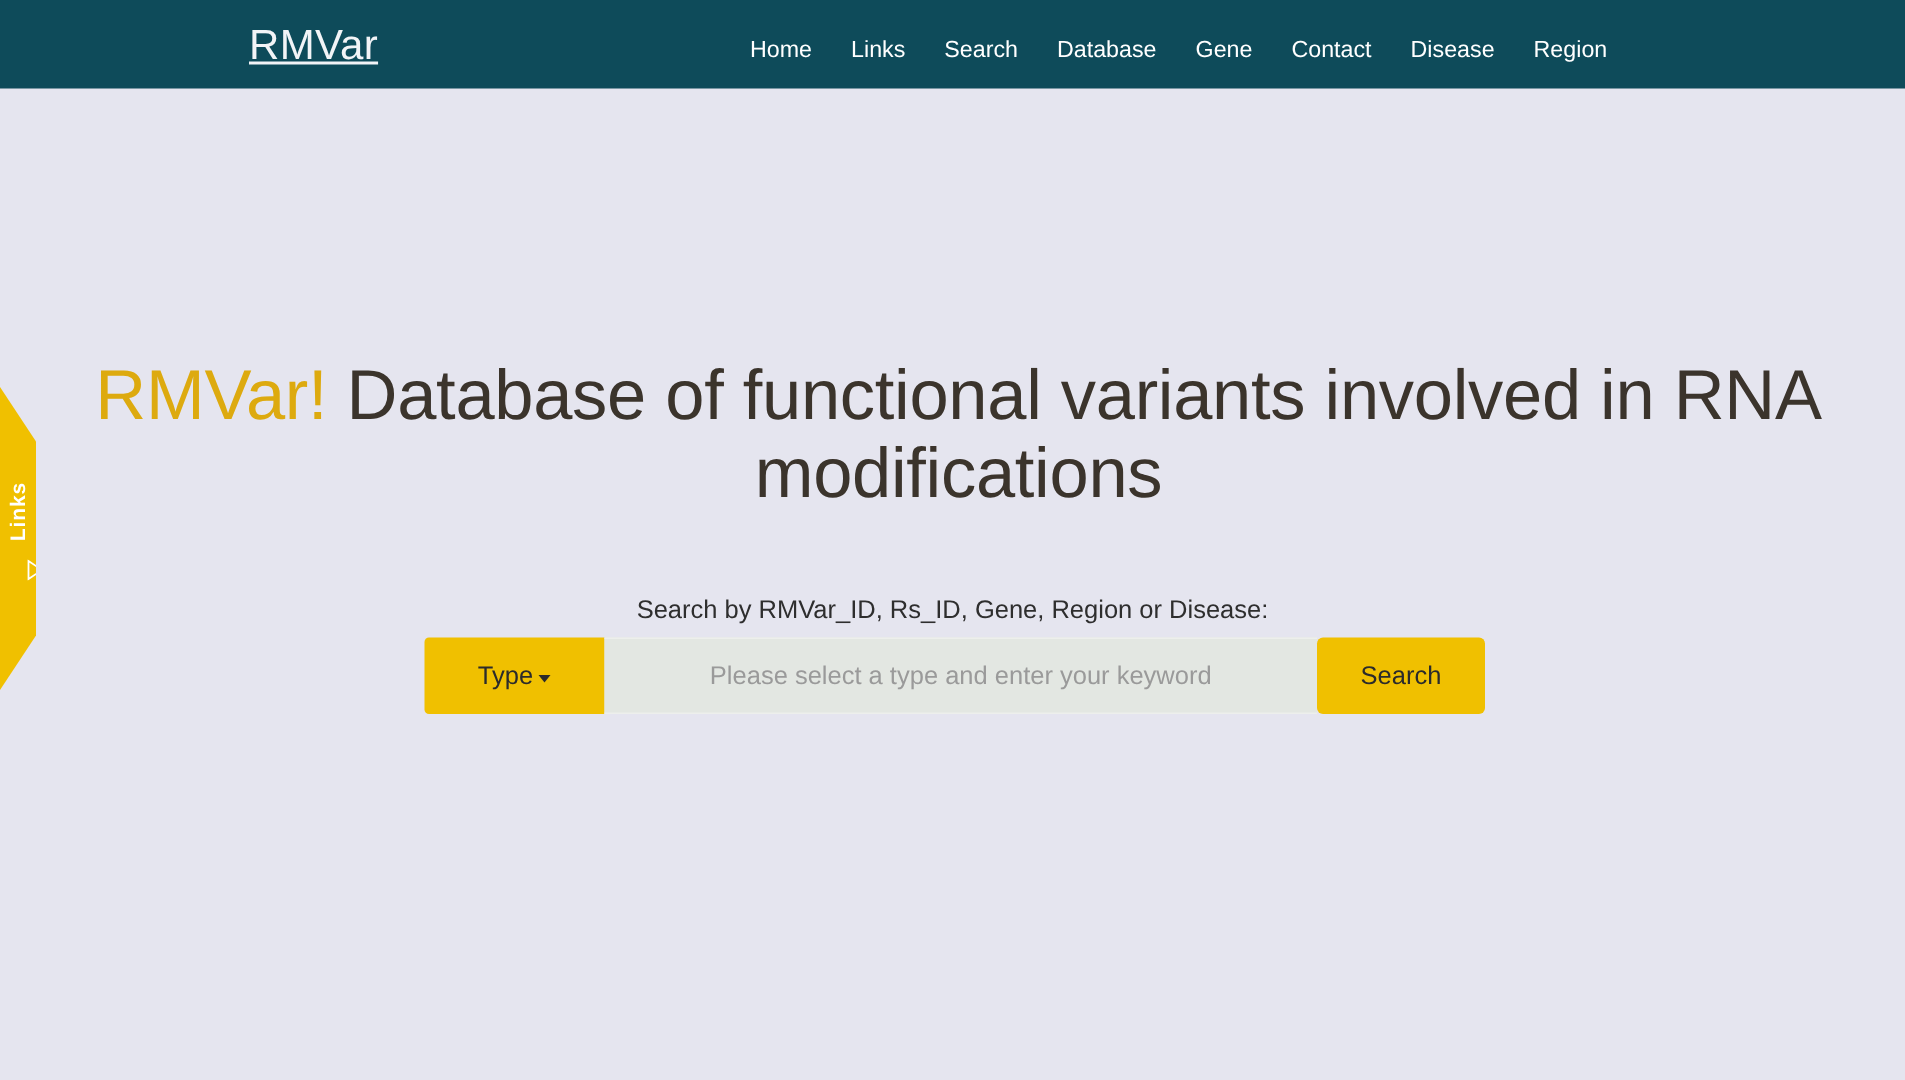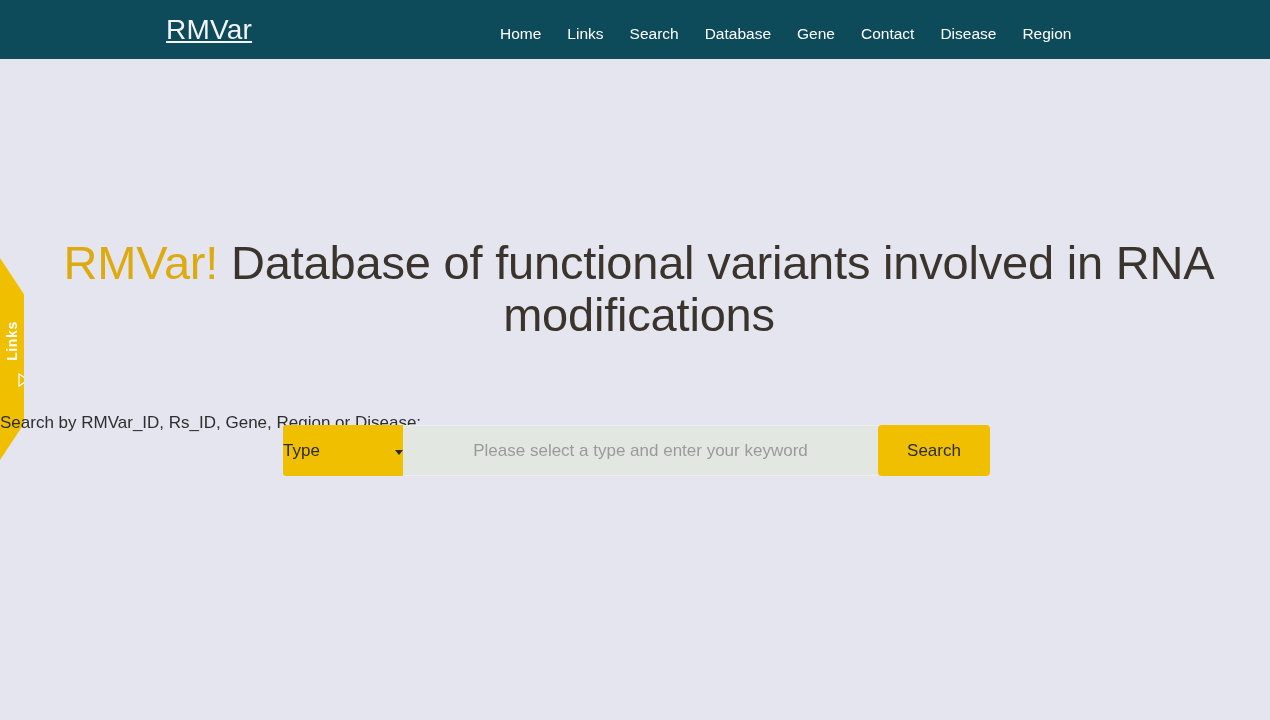--- a/index.html
+++ b/index.html
@@ -121,24 +121,24 @@
     letter-spacing: -0.2px;
   }
 
   .hero-title .accent { color: #ddaa0f; }
 
   .search-caption {
     position: absolute;
     top: 337px;
     left: 0;
     width: 1270px;
+    text-align: center;
     font-size: 17px;
     color: #2e2e2e;
     line-height: 22px;
-    margin-top: 16px;
   }
 
   .search-bar {
     position: absolute;
     top: 366px;
     left: 283px;
     width: 707px;
     height: 51px;
     display: flex;
     align-items: stretch;
@@ -147,21 +147,21 @@
   .type-button {
     width: 120px;
     background: #f0c000;
     border: none;
     border-radius: 3px 0 0 3px;
     color: #2b2b2b;
     font-family: "Liberation Sans", sans-serif;
     font-size: 17px;
     display: flex;
     align-items: center;
-    justify-content: space-between;
+    justify-content: center;
     gap: 4px;
     cursor: pointer;
     line-height: 1;
   }
 
   .caret {
     width: 0;
     height: 0;
     border-left: 4.5px solid transparent;
     border-right: 4.5px solid transparent;

